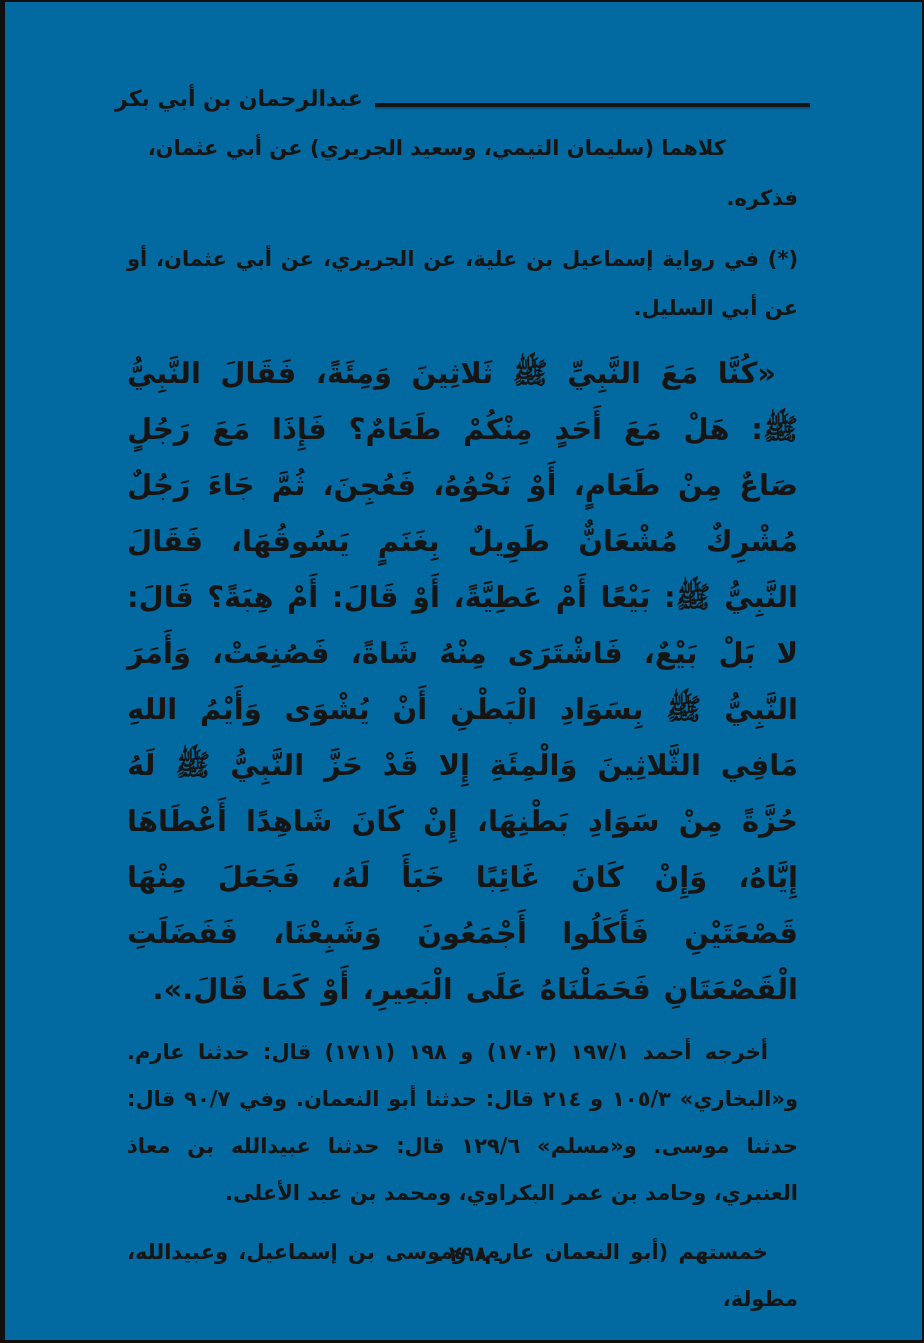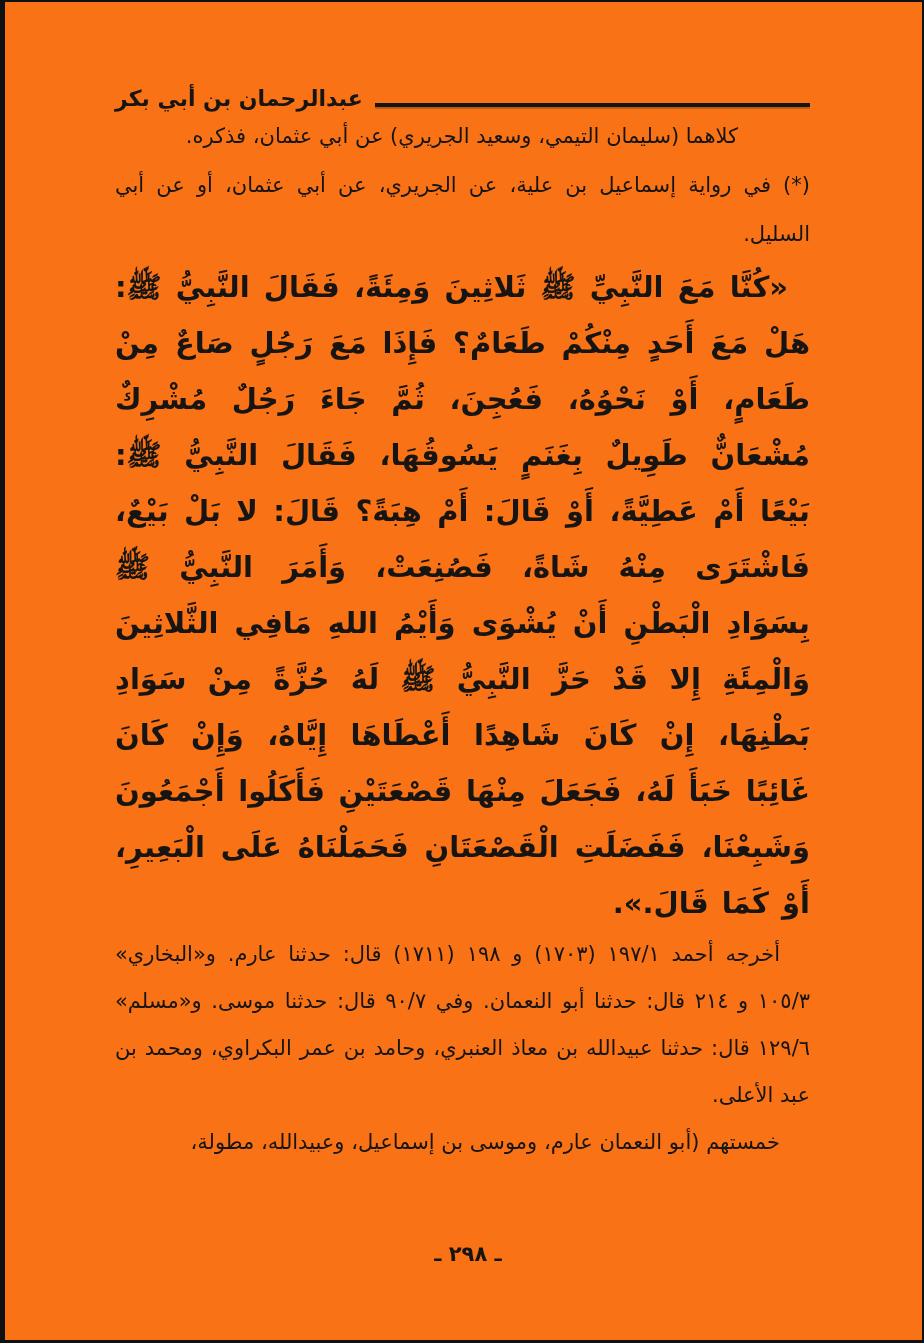--- a/index.html
+++ b/index.html
@@ -5,21 +5,21 @@
   html, body { margin: 0; padding: 0; }
   body {
     background: #e9e7e2;
     font-family: "DejaVu Sans", sans-serif;
   }
   .page {
     position: relative;
     width: 924px;
     height: 1343px;
     box-sizing: border-box;
-    background: #f97316;
+    background: #0369a1;
     border: 2px solid #101010;
     border-left-width: 5px;
     border-bottom-width: 3px;
     overflow: hidden;
     color: #171513;
   }
   .header {
     display: flex;
     direction: ltr;
     align-items: center;
@@ -32,21 +32,21 @@
   }
   .header-rule {
     flex: 1;
     height: 4px;
     background: #151515;
     margin-left: 12px;
     margin-top: 12px;
     box-shadow: 0 2px 0 rgba(20,20,20,0.25);
   }
   .content { margin: 0 112px 0 110px; }
-  .content p { margin: 0; }
+  .content p { margin: 12px; font-weight: bold; }
   .intro {
     margin-top: 28px;
     font-size: 21px;
     line-height: 50px;
     text-align: right;
     text-indent: 72px;
   }
   .note {
     margin-top: 4px;
     font-size: 21px;

